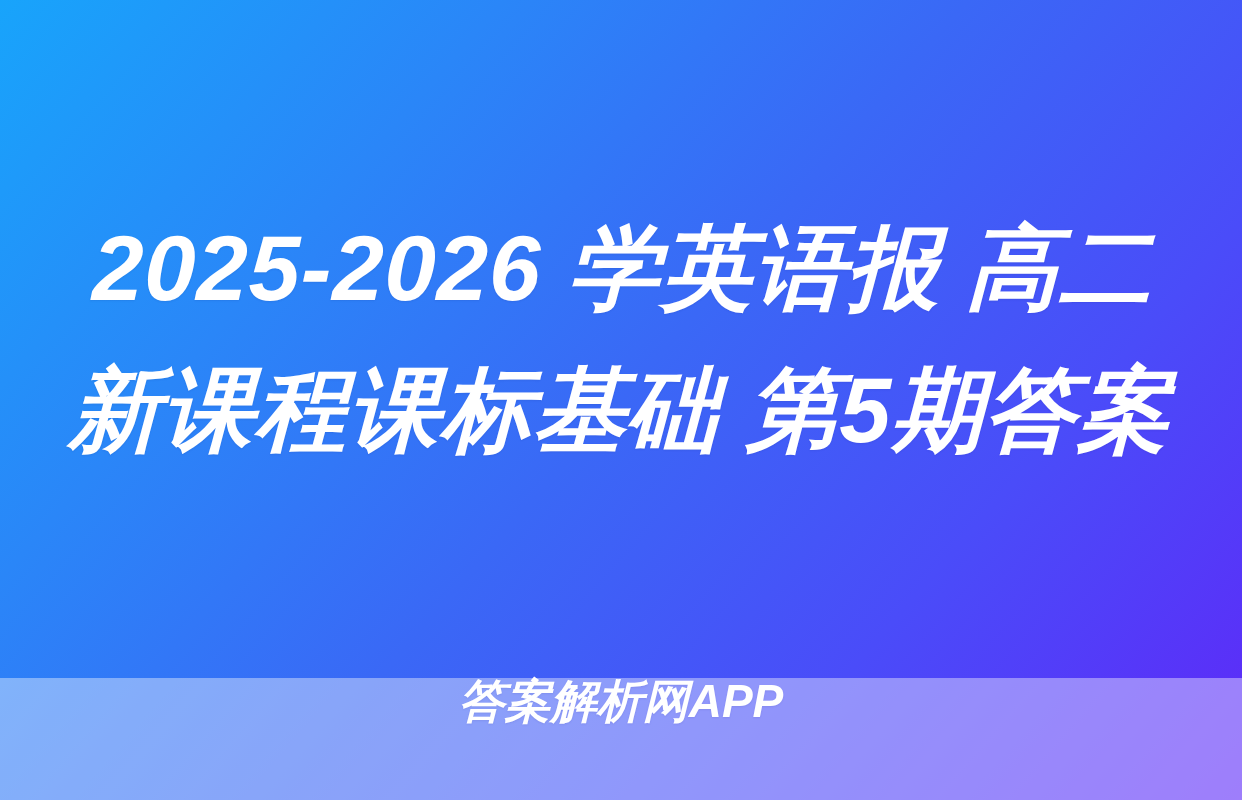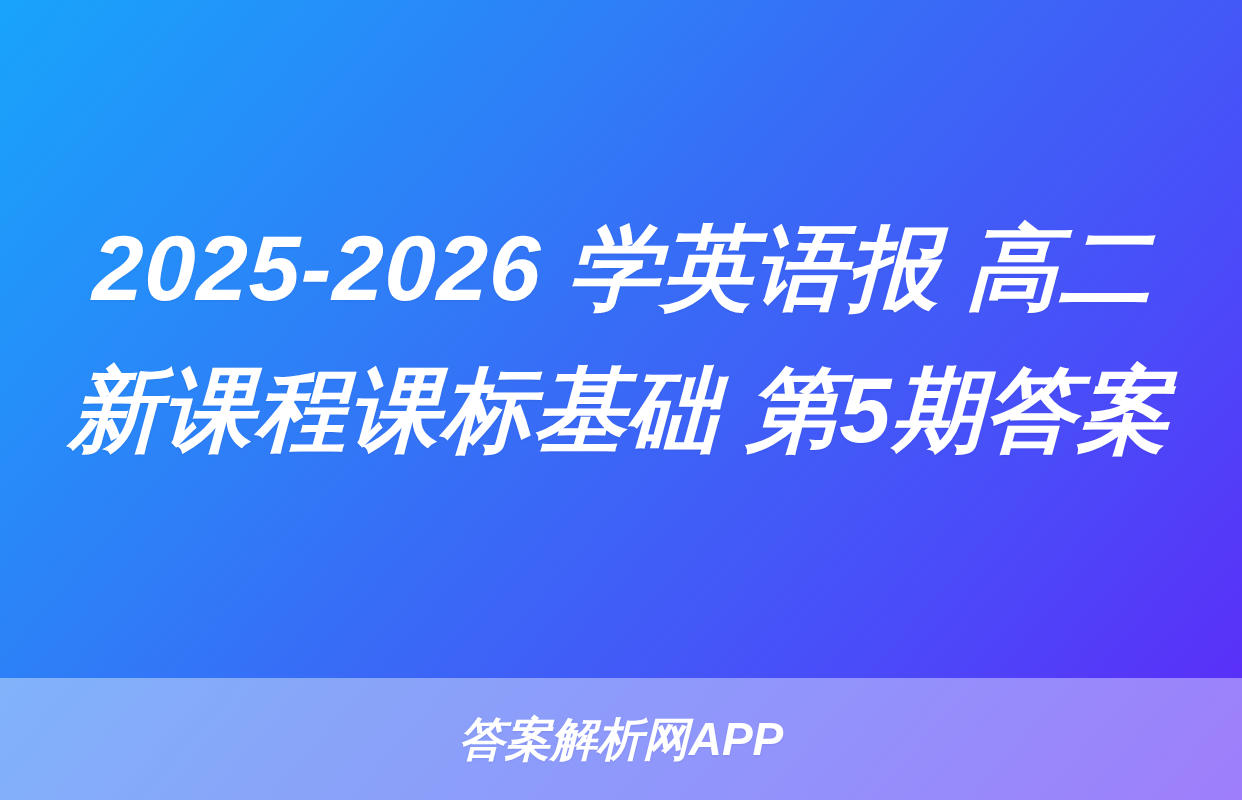--- a/index.html
+++ b/index.html
@@ -58,21 +58,21 @@
 
   
   #watermark-band {
     position: absolute;
     left: 0;
     top: 678px;
     width: 1242px;
     height: 122px;
     background: rgba(255, 255, 255, 0.40);
     display: flex;
-    align-items: center;
+    align-items: flex-start;
     justify-content: center;
   }
 
   #watermark-text {
     color: #ffffff;
     font-family: "Liberation Sans", "DejaVu Sans", sans-serif;
     font-size: 46px;
     font-weight: 700;
     font-style: italic;
     letter-spacing: 0px;

